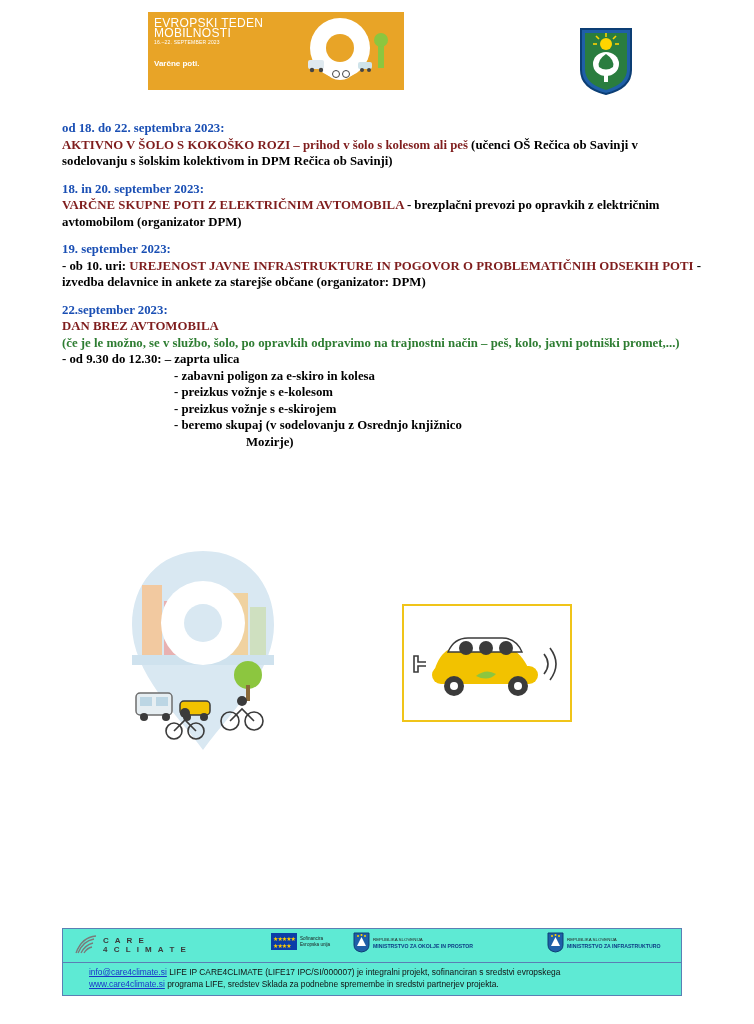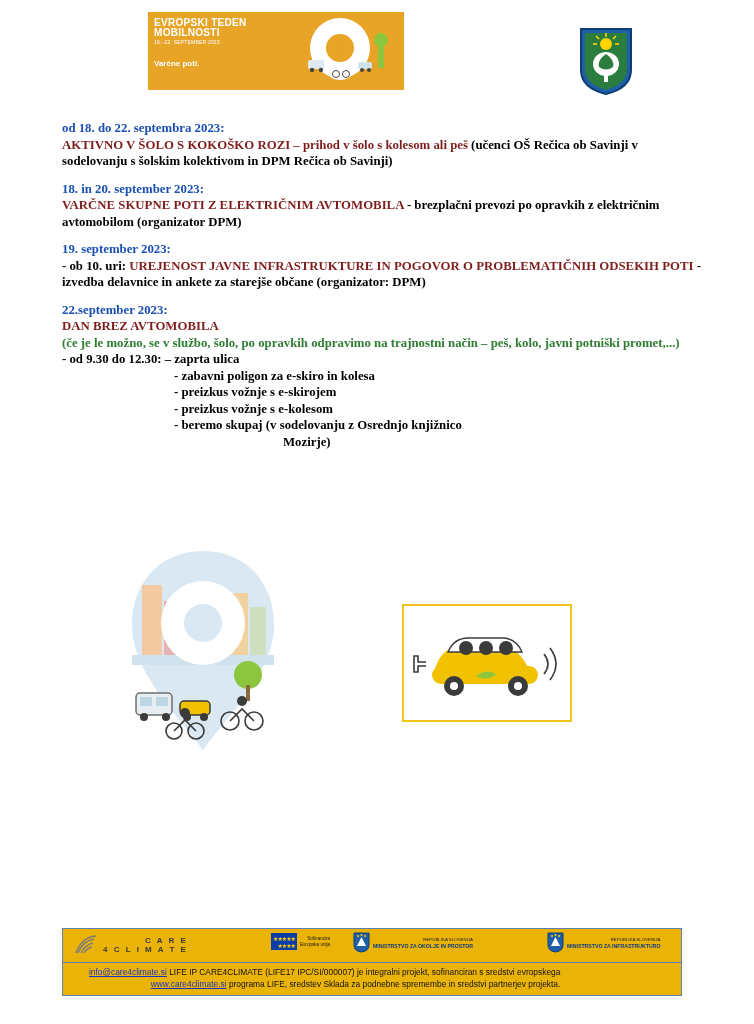--- a/index.html
+++ b/index.html
@@ -41,22 +41,22 @@
   }
   .etm-left {
     position: absolute;
     left: 0; top: 0;
     width: 130px; height: 78px;
     padding: 6px 0 0 6px;
     box-sizing: border-box;
   }
   .etm-title1 {
     font-family: "Liberation Sans", sans-serif;
-    font-size: 10px;
-    font-weight: bold;
+    font-size: 12px;
+    font-weight: normal;
     letter-spacing: .3px;
     color: #ffffff;
     line-height: 10px;
   }
   .etm-title1 .mob {
     color: #ffffff;
   }
   .etm-dates {
     font-family: "Liberation Sans", sans-serif;
     font-size: 5px;
@@ -105,21 +105,21 @@
   }
   .plain {
     color: #000000;
     font-weight: bold;
   }
   .green-run { color: #2e7d32; font-weight: bold; }
   .indent-list {
     margin-left: 112px;
   }
   .indent-list div { white-space: pre; }
-  .sub-indent { margin-left: 109px; }
+  .sub-indent { margin-left: 72px; }
   .dash-line { font-weight: bold; }
 
   
   .illus-left {
     position: absolute;
     left: 118px;
     top: 545px;
     width: 170px;
     height: 215px;
   }
@@ -135,23 +135,22 @@
   }
 
   
   .footer {
     position: absolute;
     left: 62px;
     top: 928px;
     width: 620px;
     height: 68px;
     border: 1px solid #5b7fb4;
-    background: #eab308;
+    background: #5eead4;
     box-sizing: border-box;
-    text-align: right;
   }
   .footer-logos {
     position: relative;
     height: 32px;
     border-bottom: 0;
   }
   .f-care {
     position: absolute; left: 10px; top: 4px;
     display: flex; align-items: center; gap: 4px;
   }
@@ -275,22 +274,22 @@
       <div><span class="plain">- ob 10. uri: </span><span class="ttl">UREJENOST JAVNE INFRASTRUKTURE IN POGOVOR O PROBLEMATIČNIH ODSEKIH POTI</span><span class="plain"> -  izvedba delavnice in ankete za starejše občane (organizator: DPM)</span></div>
     </div>
 
     <div class="blk">
       <div class="date-line">22.september 2023:</div>
       <div class="ttl">DAN BREZ AVTOMOBILA</div>
       <div class="green-run">(če je le možno, se v službo, šolo, po opravkih odpravimo na trajnostni način – peš, kolo, javni potniški promet,...)</div>
       <div class="plain">- od 9.30 do 12.30: –  zaprta ulica</div>
       <div class="indent-list">
         <div class="dash-line">- zabavni poligon za e-skiro in kolesa</div>
+        <div class="dash-line">- preizkus vožnje s e-kolesom</div>
         <div class="dash-line">- preizkus vožnje s e-skirojem</div>
-        <div class="dash-line">- preizkus vožnje s e-kolesom</div>
         <div class="dash-line">- beremo skupaj (v sodelovanju z Osrednjo knjižnico</div>
         <div class="dash-line sub-indent">Mozirje)</div>
       </div>
     </div>
   </div>
 
   <div class="illus-left">
     <svg width="170" height="215" viewBox="0 0 170 215">
       <path d="M85 6 C40 6 14 40 14 80 C14 128 60 170 85 205 C110 170 156 128 156 80 C156 40 130 6 85 6 Z" fill="#d9e8f2"></path>
       <rect x="24" y="40" width="20" height="70" fill="#f2c9a0"></rect>

